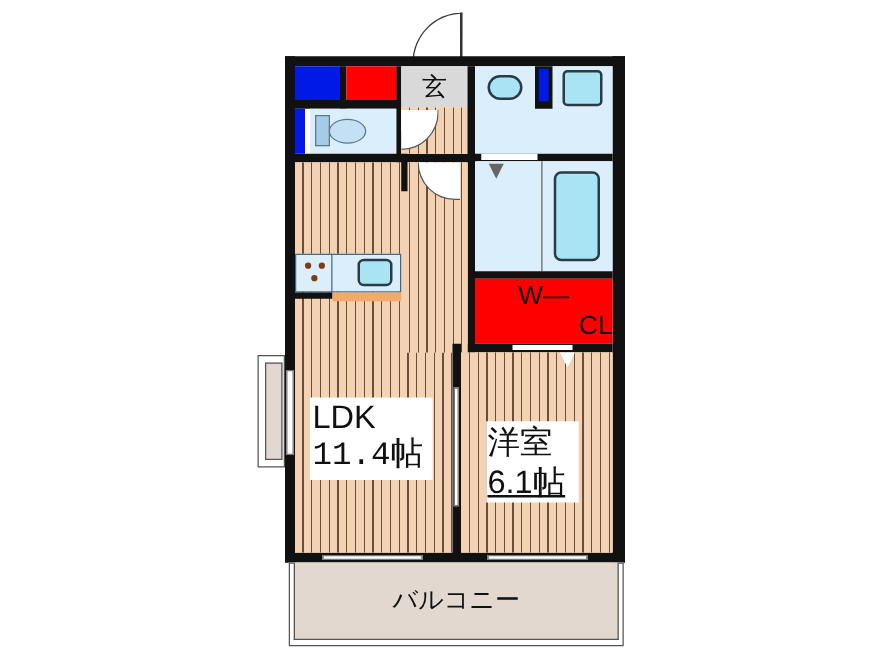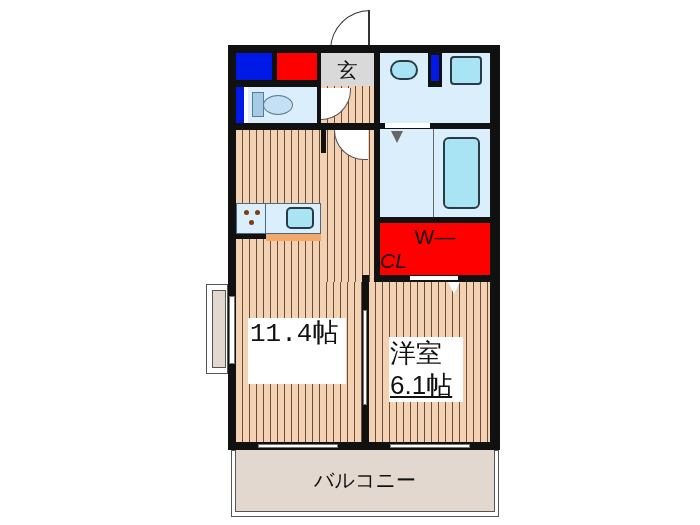--- a/index.html
+++ b/index.html
@@ -51,21 +51,21 @@
 <div class="abs" style="left:385px;top:123px;width:45px;height:5px;background:#fff;"></div>
 
 <div class="abs wet" style="left:380px;top:129px;width:110px;height:88px;"></div>
 <div class="abs" style="left:433px;top:129px;width:1px;height:88px;background:#666;"></div>
 <div class="fixture" style="left:443px;top:137px;width:37px;height:72px;border-radius:6px;"></div>
 <div class="abs" style="left:391px;top:131px;width:0;height:0;border-left:6px solid transparent;border-right:6px solid transparent;border-top:12px solid #666;"></div>
 <div class="wall" style="left:380px;top:217px;width:110px;height:6px;"></div>
 
 <div class="abs" style="left:380px;top:223px;width:110px;height:52px;background:#ff0000;"></div>
 <div class="abs" style="left:380px;top:225px;width:110px;text-align:center;font-size:21px;line-height:24px;color:#111;">W—</div>
-<div class="abs" style="left:380px;top:249px;width:110px;text-align:left;font-size:21px;line-height:24px;color:#111;font-style:italic;">CL</div>
+<div class="abs" style="left:380px;top:249px;width:110px;text-align:right;font-size:21px;line-height:24px;color:#111;">CL</div>
 <div class="wall" style="left:362px;top:275px;width:128px;height:7px;"></div>
 <div class="abs" style="left:410px;top:276px;width:48px;height:4px;background:#fff;"></div>
 
 <div class="abs floor" style="left:236px;top:130px;width:126px;height:312px;"></div>
 <div class="abs floor" style="left:321px;top:130px;width:53px;height:152px;"></div>
 <div class="wall" style="left:321px;top:123px;width:5px;height:30px;"></div>
 <div class="abs" style="left:334px;top:130px;width:34px;height:30px;background:#fff;border:1px solid #555;border-top:none;border-right:none;border-bottom-left-radius:34px;"></div>
 
 <div class="abs wet" style="left:236px;top:203px;width:85px;height:31px;border:1px solid #4a6a80;"></div>
 <div class="abs" style="left:244px;top:210px;width:5px;height:5px;border-radius:50%;background:#7a3e12;"></div>
@@ -80,20 +80,21 @@
 <div class="abs" style="left:212px;top:290px;width:14px;height:78px;border:1px solid #555;background:#e3d8cf;"></div>
 <div class="win" style="left:229px;top:296px;width:6px;height:68px;"></div>
 
 <div class="wall" style="left:362px;top:275px;width:7px;height:170px;"></div>
 <div class="win" style="left:363px;top:310px;width:4px;height:95px;"></div>
 
 <div class="abs floor" style="left:369px;top:282px;width:121px;height:160px;"></div>
 <div class="abs" style="left:448px;top:282px;width:0;height:0;border-left:6px solid transparent;border-right:6px solid transparent;border-top:12px solid #fff;"></div>
 
 <div class="label-box" style="left:248px;top:318px;width:98px;height:66px;">
+  <div style="font-size:26px;line-height:30px;padding-left:2px;">LDK</div>
   <div style="font-size:26px;line-height:32px;padding-left:2px;font-family:Liberation Mono, monospace;">11.4帖</div>
 </div>
 
 <div class="label-box" style="left:389px;top:337px;width:74px;height:65px;">
   <div style="font-size:26px;line-height:32px;padding-left:1px;">洋室</div>
   <div style="font-size:26px;line-height:32px;padding-left:1px;text-decoration:underline;">6.1帖</div>
 </div>
 
 <div class="win" style="left:258px;top:444px;width:80px;height:4px;"></div>
 <div class="win" style="left:390px;top:444px;width:80px;height:4px;"></div>

